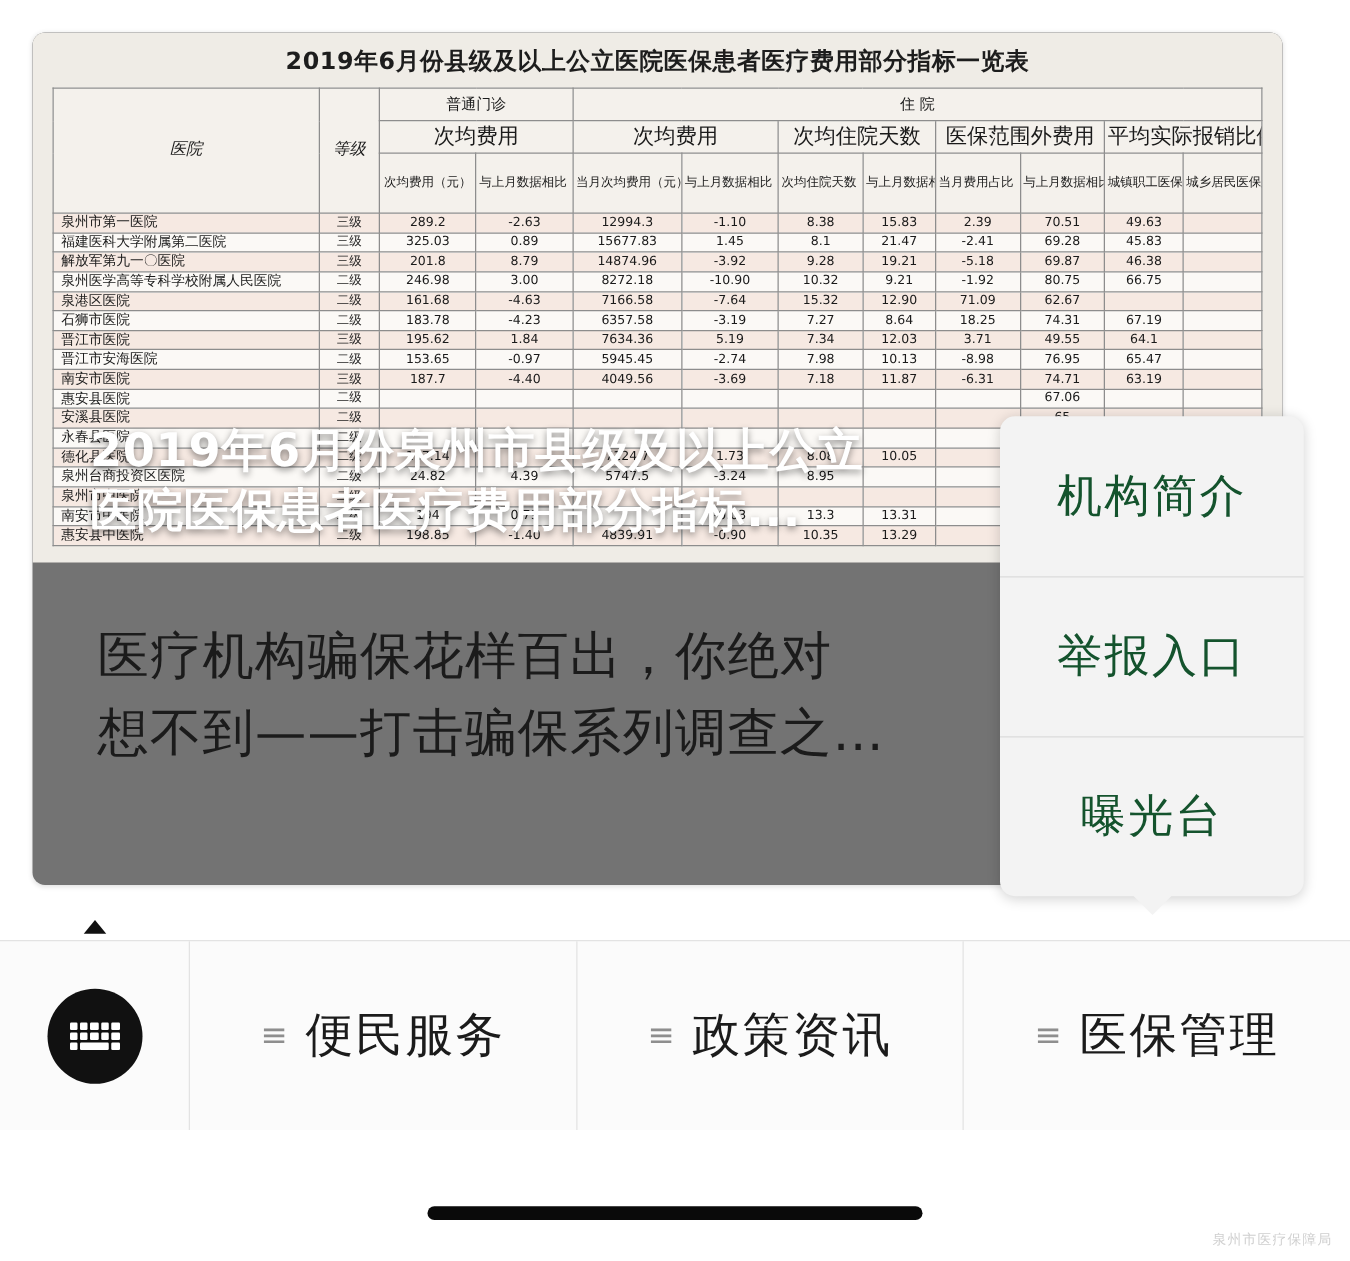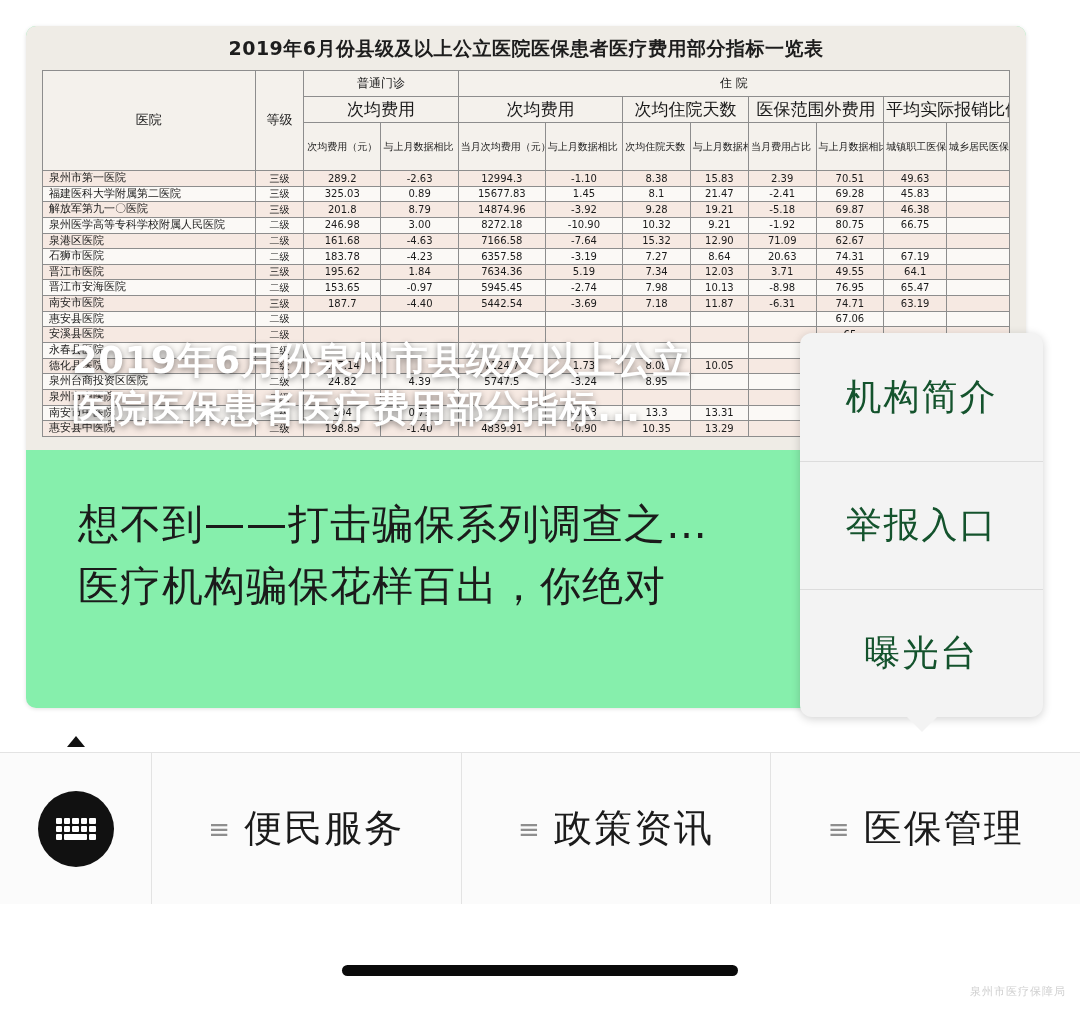--- a/index.html
+++ b/index.html
@@ -17,21 +17,21 @@
     background: #ffffff;
   }
 
   
   .card {
     position: absolute;
     left: 26px;
     top: 26px;
     width: 1000px;
     height: 682px;
-    background: #86efac;
+    background: #737373;
     border-radius: 10px;
     overflow: hidden;
     box-shadow: 0 1px 4px rgba(0,0,0,.12);
   }
   .card-image {
     position: relative;
     width: 100%;
     height: 424px;
     background: #efece6;
     overflow: hidden;
@@ -71,21 +71,21 @@
     white-space: nowrap;
     overflow: hidden;
   }
   table.sheet th { font-weight: normal; background: #f4f1ec; }
   table.sheet td.name { text-align: left; padding-left: 6px; font-size: 11px; margin-top: 12px; }
   table.sheet tr.alt td { background: #f6e9e2; }
   table.sheet tr.row td { background: #fbf9f6; }
   table.sheet th.h1 { height: 26px; font-size: 12px; }
   table.sheet th.h2 { height: 26px; font-size: 17px; }
   table.sheet th.h3 { height: 48px; font-size: 10px; }
-  table.sheet th.tall { font-size: 13px; }
+  table.sheet th.tall { font-size: 13px; font-style: italic; }
 
   
   .cover-headline {
     position: absolute;
     left: 0;
     right: 0;
     bottom: 18px;
     padding: 0 46px;
     color: #ffffff;
     font-family: "DejaVu Sans", sans-serif;
@@ -353,21 +353,21 @@
               </tr>
               <tr class="row">
                 <td class="name">石狮市医院</td>
                 <td>二级</td>
                 <td>183.78</td>
                 <td>-4.23</td>
                 <td>6357.58</td>
                 <td>-3.19</td>
                 <td>7.27</td>
                 <td>8.64</td>
-                <td>20.63</td>
+                <td>18.25</td>
                 <td>74.31</td>
                 <td>67.19</td>
                 <td></td>
               </tr>
               <tr class="alt">
                 <td class="name">晋江市医院</td>
                 <td>三级</td>
                 <td>195.62</td>
                 <td>1.84</td>
                 <td>7634.36</td>
@@ -391,21 +391,21 @@
                 <td>-8.98</td>
                 <td>76.95</td>
                 <td>65.47</td>
                 <td></td>
               </tr>
               <tr class="alt">
                 <td class="name">南安市医院</td>
                 <td>三级</td>
                 <td>187.7</td>
                 <td>-4.40</td>
-                <td>5442.54</td>
+                <td>4049.56</td>
                 <td>-3.69</td>
                 <td>7.18</td>
                 <td>11.87</td>
                 <td>-6.31</td>
                 <td>74.71</td>
                 <td>63.19</td>
                 <td></td>
               </tr>
               <tr class="row">
                 <td class="name">惠安县医院</td>
@@ -523,22 +523,22 @@
         </table>
       </div>
 
       <div class="cover-headline">
         <div>2019年6月份泉州市县级及以上公立</div>
         <div>医院医保患者医疗费用部分指标...</div>
       </div>
     </div>
 
     <div class="card-body">
+      <div class="card-title">医疗机构骗保花样百出，你绝对</div>
       <div class="card-title">想不到——打击骗保系列调查之…</div>
-      <div class="card-title">医疗机构骗保花样百出，你绝对</div>
     </div>
   </div>
 
   <div class="popup">
     <div class="popup-item">机构简介</div>
     <div class="popup-item">举报入口</div>
     <div class="popup-item">曝光台</div>
     <div class="popup-arrow"></div>
   </div>
 

